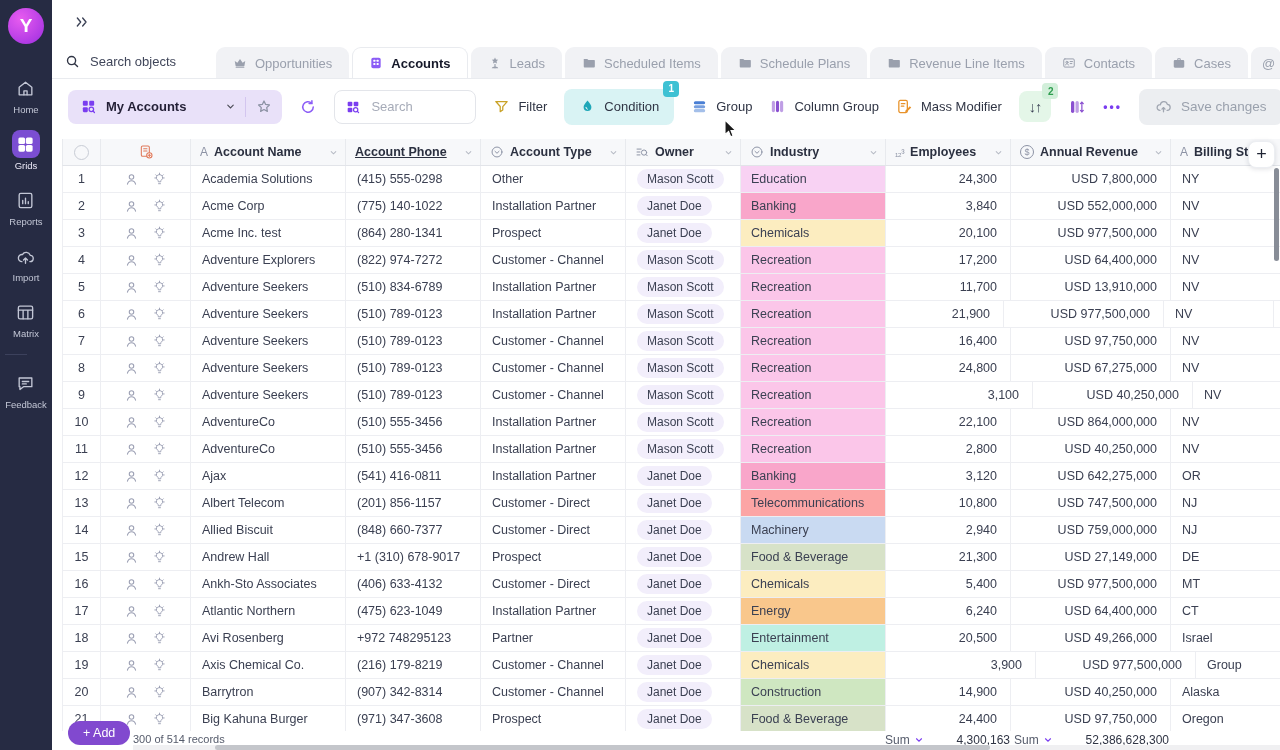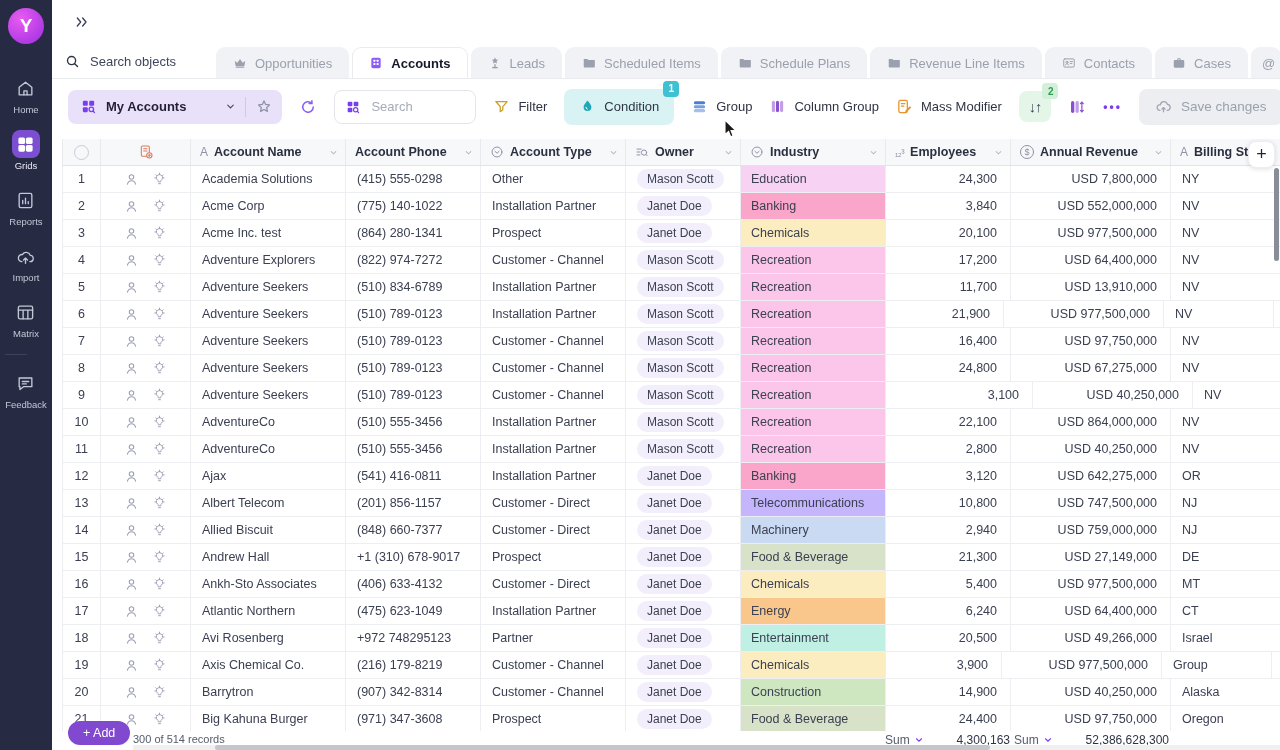--- a/index.html
+++ b/index.html
@@ -401,21 +401,21 @@
         </div>
         <div class="hcell" style="width: 155px; flex: 0 0 auto;">
           <span class="txtic">A</span>
           <span>Account Name</span>
           <span class="hchev">
             <svg viewBox="0 0 24 24" fill="none" stroke="currentColor" stroke-width="2.2" stroke-linecap="round" width="11" height="11">
               <path d="m7 10 5 5 5-5"></path>
             </svg>
           </span>
         </div>
-        <div class="hcell" style="width: 135px; flex: 0 0 auto;">
+        <div class="hcell" style="width: 135px; flex: 0 0 auto; text-decoration: underline;">
           <span>Account Phone</span>
           <span class="hchev">
             <svg viewBox="0 0 24 24" fill="none" stroke="currentColor" stroke-width="2.2" stroke-linecap="round" width="11" height="11">
               <path d="m7 10 5 5 5-5"></path>
             </svg>
           </span>
         </div>
         <div class="hcell" style="width: 145px; flex: 0 0 auto;">
           <span class="hicon" style="display: flex;">
             <svg viewBox="0 0 24 24" fill="none" stroke="currentColor" stroke-width="1.7" stroke-linecap="round" stroke-linejoin="round" width="14" height="14">
@@ -852,21 +852,21 @@
               </svg>
             </span>
           </div>
           <div class="cell pad" style="width: 155px; flex: 0 0 auto;">Albert Telecom</div>
           <div class="cell pad" style="width: 135px; flex: 0 0 auto;">(201) 856-1157</div>
           <div class="cell pad" style="width: 145px; flex: 0 0 auto;">Customer - Direct</div>
           <div class="cell pad" style="width: 115px; flex: 0 0 auto;">
             <span class="owner-pill">Janet Doe</span>
           </div>
           <div class="cell" style="width: 145px; flex: 0 0 auto;">
-            <div class="ind-fill" style="background: #c4b5fd;">Telecommunications</div>
+            <div class="ind-fill" style="background: #fca5a5;">Telecommunications</div>
           </div>
           <div class="cell right" style="width: 125px; flex: 0 0 auto;">10,800</div>
           <div class="cell right" style="width: 160px; flex: 0 0 auto;">USD 747,500,000</div>
           <div class="cell pad" style="width: 110px; flex: 0 0 auto;">NJ</div>
         </div>
         <div class="grow">
           <div class="cell center" style="width: 38px; flex: 0 0 auto;">14</div>
           <div class="cell tools" style="width: 90px; flex: 0 0 auto;">
             <span style="display: flex;">
               <svg viewBox="0 0 24 24" fill="none" stroke="currentColor" stroke-width="1.7" stroke-linecap="round" stroke-linejoin="round" width="15" height="15">
@@ -1028,21 +1028,21 @@
           </div>
           <div class="cell pad" style="width: 155px; flex: 0 0 auto;">Axis Chemical Co.</div>
           <div class="cell pad" style="width: 135px; flex: 0 0 auto;">(216) 179-8219</div>
           <div class="cell pad" style="width: 145px; flex: 0 0 auto;">Customer - Channel</div>
           <div class="cell pad" style="width: 115px; flex: 0 0 auto;">
             <span class="owner-pill">Janet Doe</span>
           </div>
           <div class="cell" style="width: 145px; flex: 0 0 auto;">
             <div class="ind-fill" style="background: rgb(252, 237, 192);">Chemicals</div>
           </div>
-          <div class="cell right" style="width: 116px; flex: 0 0 auto;">3,900</div>
+          <div class="cell right" style="width: 150px; flex: 0 0 auto;">3,900</div>
           <div class="cell right" style="width: 160px; flex: 0 0 auto;">USD 977,500,000</div>
           <div class="cell pad" style="width: 110px; flex: 0 0 auto;">Group</div>
         </div>
         <div class="grow">
           <div class="cell center" style="width: 38px; flex: 0 0 auto;">20</div>
           <div class="cell tools" style="width: 90px; flex: 0 0 auto;">
             <span style="display: flex;">
               <svg viewBox="0 0 24 24" fill="none" stroke="currentColor" stroke-width="1.7" stroke-linecap="round" stroke-linejoin="round" width="15" height="15">
                 <circle cx="12" cy="8" r="3.6"></circle>
                 <path d="M5.5 19.5c.8-3.6 3.2-5.4 6.5-5.4s5.7 1.8 6.5 5.4"></path>

